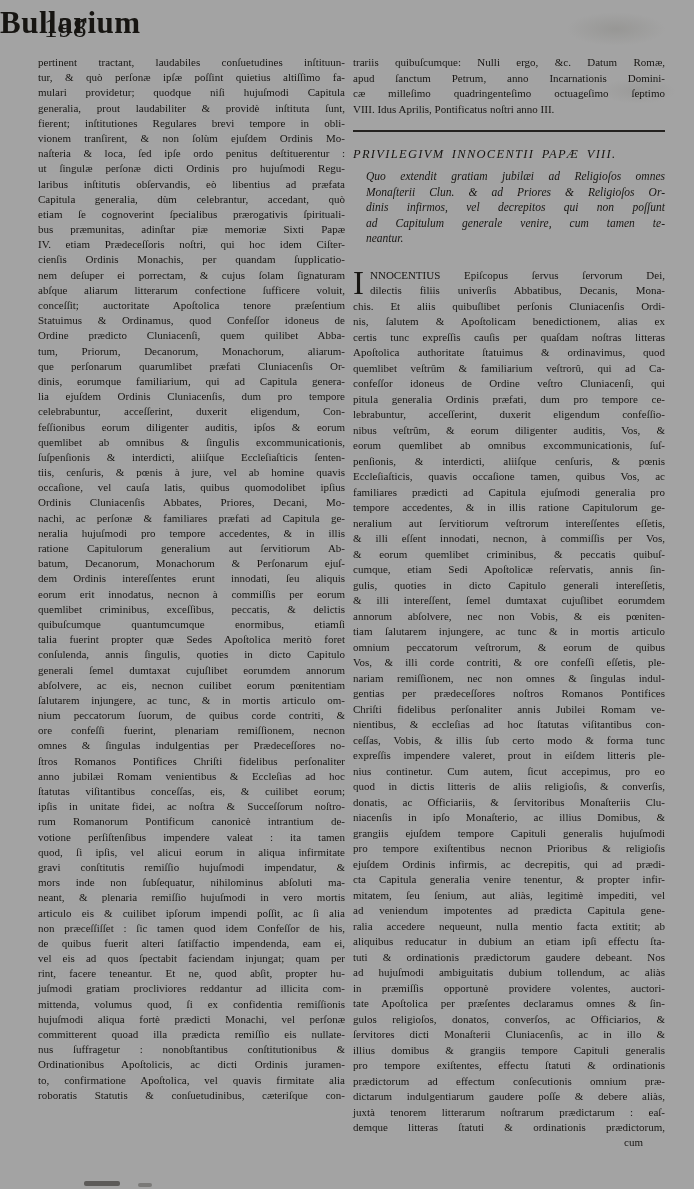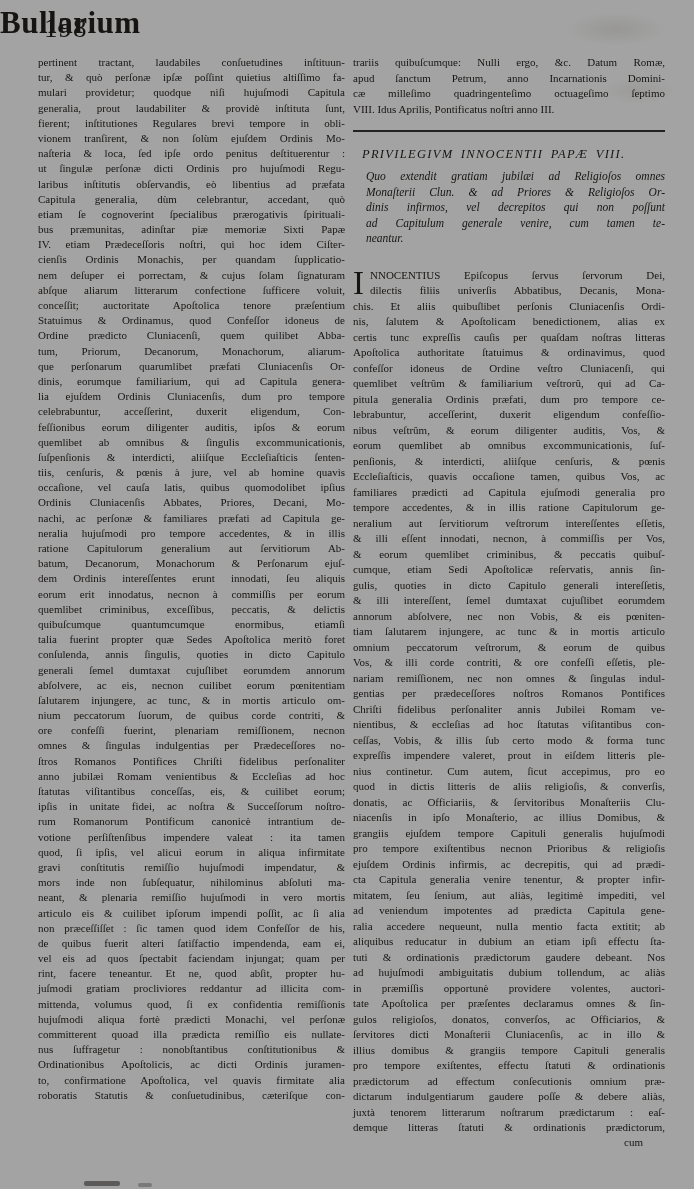--- a/index.html
+++ b/index.html
@@ -17,21 +17,21 @@
   .col-right { left:353px; width:312px; }
 
   .tline { text-align:justify; text-align-last:justify; }
   .col-left  .tline { height:15.2px; line-height:15.2px; }
   .col-right .tline { height:15.5px; line-height:15.5px; }
   .tline.no-just { text-align-last:left; }
 
   .rule { border-top:2px solid #242220; margin-top:13px; width:100%; }
 
   .heading { font-style:italic; font-size:12.5px; letter-spacing:1.3px; word-spacing:3px;
-    margin-top:15px; white-space:nowrap;margin-left:9px; }
+    margin-top:15px; white-space:nowrap; }
   .subtitle { font-style:italic; font-size:11.5px; margin-top:7px; padding-left:13px; }
   .subtitle .tline { height:15.5px; line-height:15.5px; }
 
   .bodytext { position:relative; margin-top:21px; }
   .dropcap { position:absolute; left:0; top:-1px; font-size:33px; line-height:32px; }
   .tline.drop-indent { padding-left:17px; }
 
   .catchword { text-align:right; padding-right:22px; font-size:11px; }
 
   .smudge { position:absolute; pointer-events:none; }
@@ -151,22 +151,22 @@
 
     <div class="bodytext">
       <span class="dropcap">I</span>
       <div>
           <div class="tline drop-indent">NNOCENTIUS Epiſcopus ſervus ſervorum Dei,</div>
           <div class="tline drop-indent">dilectis filiis univerſis Abbatibus, Decanis, Mona-</div>
           <div class="tline">chis. Et aliis quibuſlibet perſonis Cluniacenſis Ordi-</div>
           <div class="tline">nis, ſalutem &amp; Apoſtolicam benedictionem, alias ex</div>
           <div class="tline">certis tunc expreſſis cauſis per quaſdam noſtras litteras</div>
           <div class="tline">Apoſtolica authoritate ſtatuimus &amp; ordinavimus, quod</div>
+          <div class="tline">quemlibet veſtrûm &amp; familiarium veſtrorû, qui ad Ca-</div>
           <div class="tline">confeſſor idoneus de Ordine veſtro Cluniacenſi, qui</div>
-          <div class="tline">quemlibet veſtrûm &amp; familiarium veſtrorû, qui ad Ca-</div>
           <div class="tline">pitula generalia Ordinis præfati, dum pro tempore ce-</div>
           <div class="tline">lebrabuntur, acceſſerint, duxerit eligendum confeſſio-</div>
           <div class="tline">nibus veſtrûm, &amp; eorum diligenter auditis, Vos, &amp;</div>
           <div class="tline">eorum quemlibet ab omnibus excommunicationis, ſuſ-</div>
           <div class="tline">penſionis, &amp; interdicti, aliiſque cenſuris, &amp; pœnis</div>
           <div class="tline">Eccleſiaſticis, quavis occaſione tamen, quibus Vos, ac</div>
           <div class="tline">familiares prædicti ad Capitula ejuſmodi generalia pro</div>
           <div class="tline">tempore accedentes, &amp; in illis ratione Capitulorum ge-</div>
           <div class="tline">neralium aut ſervitiorum veſtrorum intereſſentes eſſetis,</div>
           <div class="tline">&amp; illi eſſent innodati, necnon, à commiſſis per Vos,</div>

